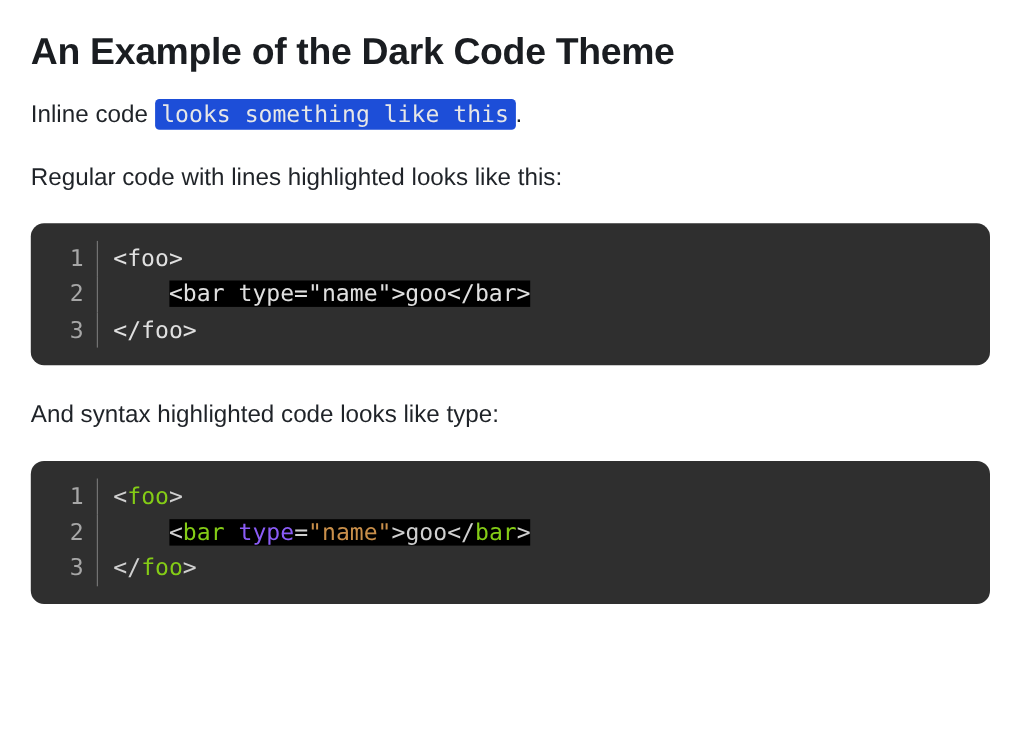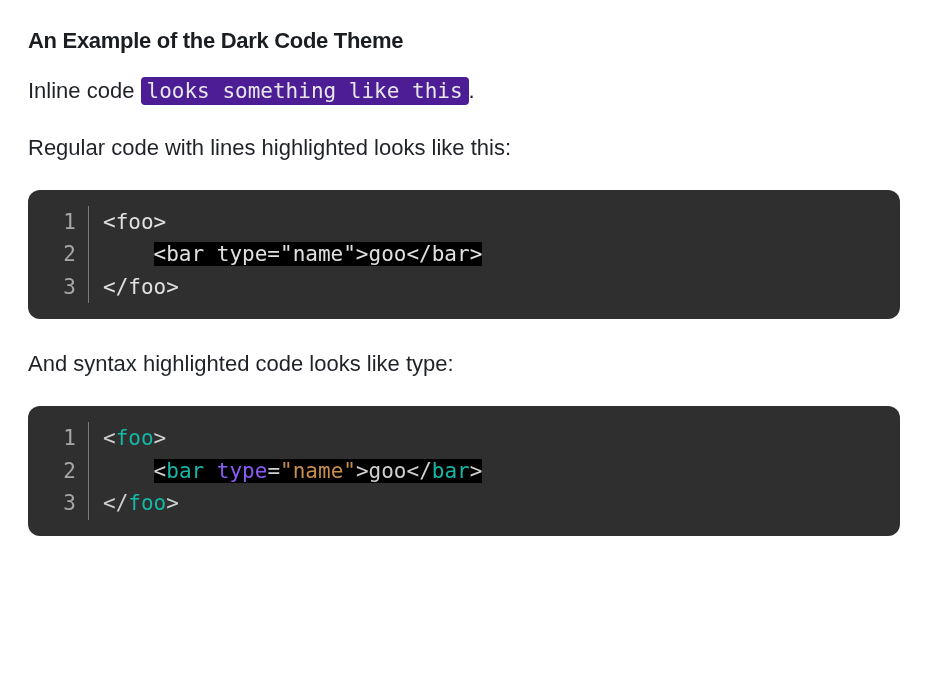--- a/index.html
+++ b/index.html
@@ -6,34 +6,34 @@
       margin: 0;
       padding: 28px;
       font-family: -apple-system, BlinkMacSystemFont, "Segoe UI", Helvetica, Arial, sans-serif;
       color: #1f2328;
       background: #fff;
       width: 928px;
       box-sizing: border-box;
     }
     h2 {
       margin: 0 0 22px 0;
-      font-size: 22px;
+      font-size: 34px;
       font-weight: 700;
       letter-spacing: -0.3px;
       color: #1a1d21;
     }
     p {
       margin: 0 0 26px 0;
       font-size: 22px;
       line-height: 1.4;
       color: #1f2328;
     }
     .inline-code {
       font-family: ui-monospace, "SF Mono", Menlo, Consolas, monospace;
-      background: #4c1d95;
+      background: #1d4ed8;
       color: #e7e7e7;
       padding: 2px 6px;
       border-radius: 4px;
       font-size: 21px;
     }
     .code-block {
       background: #2f2f2f;
       border-radius: 12px;
       padding: 16px 22px;
       margin-bottom: 30px;
@@ -59,21 +59,21 @@
       white-space: pre;
       color: #e0e0e0;
     }
     .hl-wrap {
       background: #000;
       display: inline;
       padding: 0;
     }
     
     .tk-punct  { color: #d0d0d0; }
-    .tk-tag    { color: #14b8a6; }   
+    .tk-tag    { color: #84cc16; }   
     .tk-attr-h { color: #8b5cf6; }   
     .tk-string { color: #c98f4a; }   
     .tk-text   { color: #d0d0d0; text-align: center; }   
     .plain     { color: #e0e0e0; }
     .indent    { display: inline-block; }
   </style>
 </head>
 <body>
 
 <h2>An Example of the Dark Code Theme</h2>

